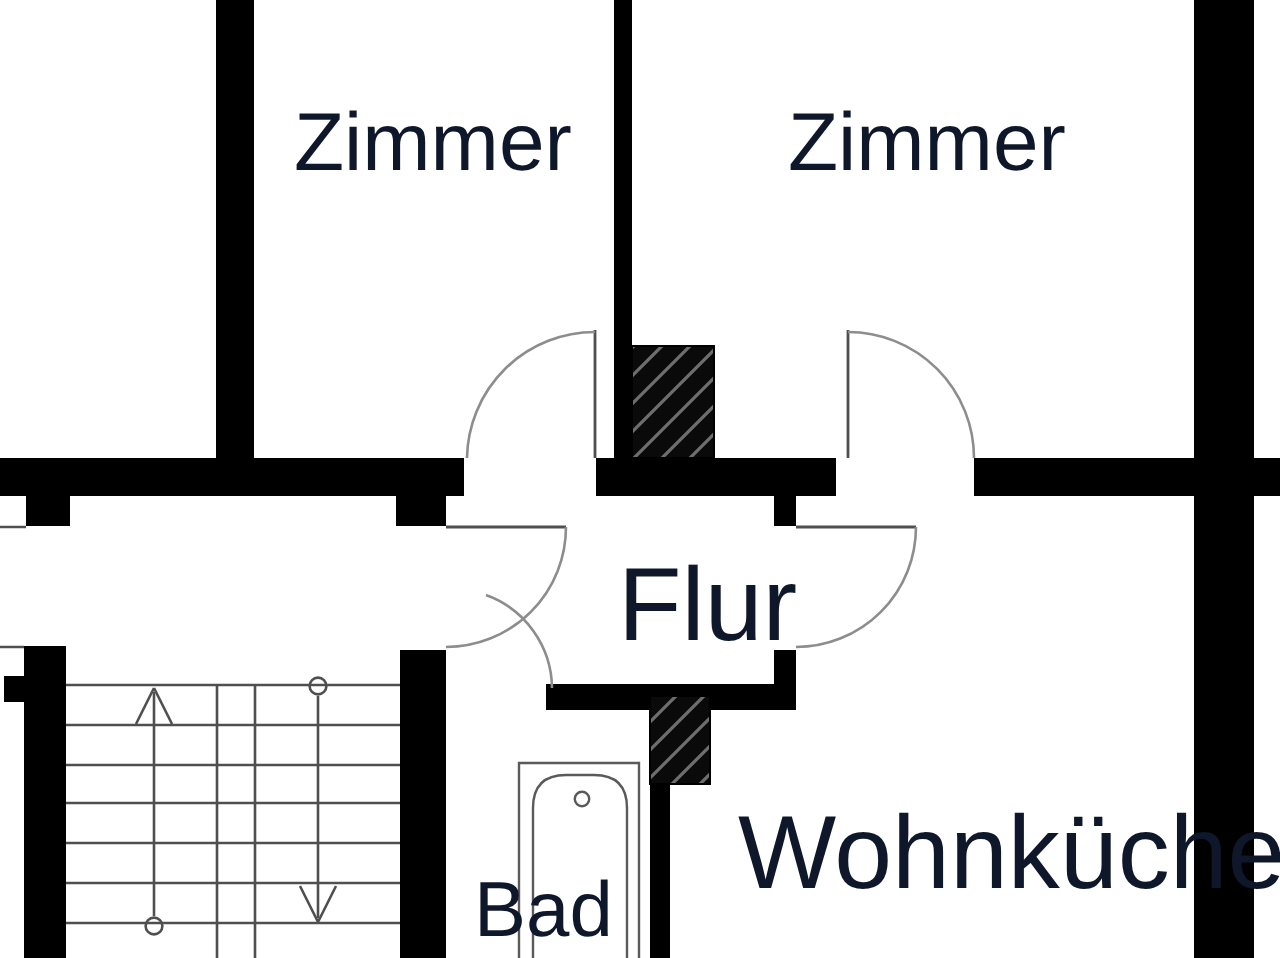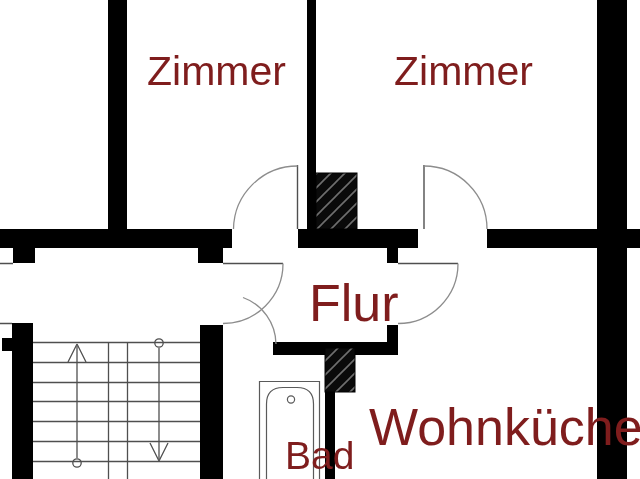--- a/index.html
+++ b/index.html
@@ -2,26 +2,26 @@
 <html><head>
 <meta charset="utf-8">
 <style>
   html,body{margin:0;padding:0;background:#ffffff;}
   #stage{
     position:relative;width:640px;height:479px;background:#ffffff;overflow:hidden;
     font-family:"Liberation Sans","DejaVu Sans",sans-serif;
   }
   #plan-svg{position:absolute;left:0;top:0;}
   .room-label{
-    position:absolute;line-height:1;color:#7f1d1d;white-space:nowrap;
+    position:absolute;line-height:1;color:#0f172a;white-space:nowrap;
     letter-spacing:0px;
   }
   .fs41{font-size:41px;}
   .fs40{font-size:52px;}
-  .fs39{font-size:39px;margin-left:48px;}
+  .fs39{font-size:39px;}
 </style>
 </head>
 <body>
 
 <div id="stage">
 
   <svg id="plan-svg" width="640" height="479" viewBox="0 0 640 479">
 
     <defs>
       <pattern id="hatch" width="14" height="14" patternUnits="userSpaceOnUse">

